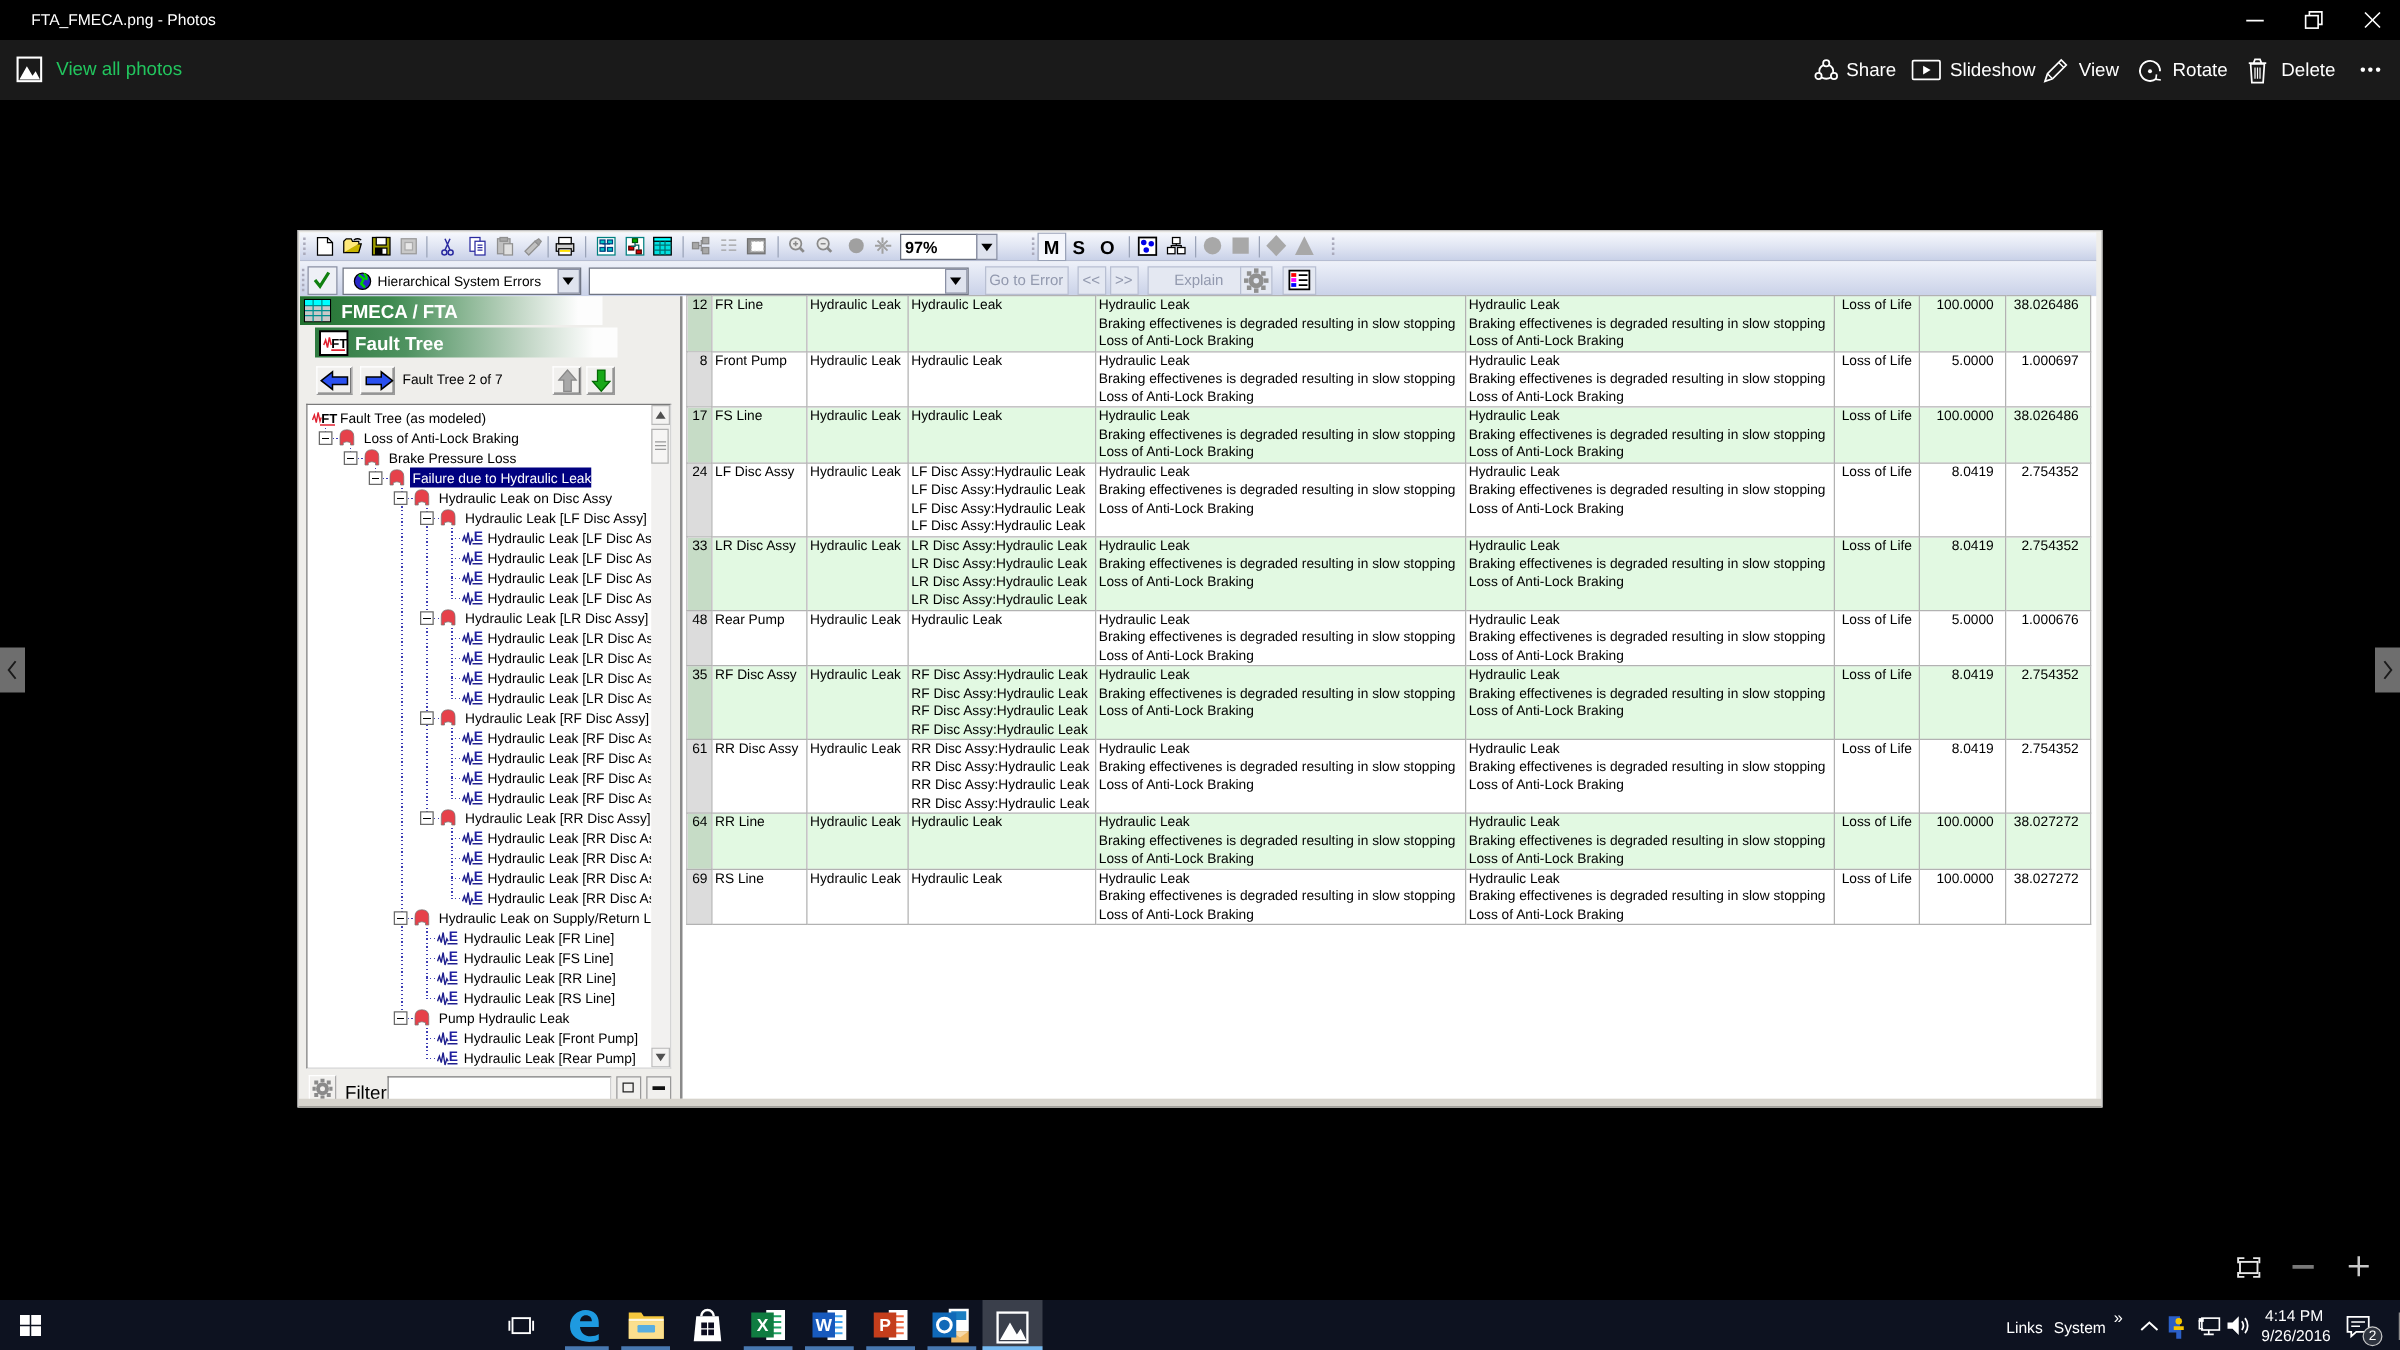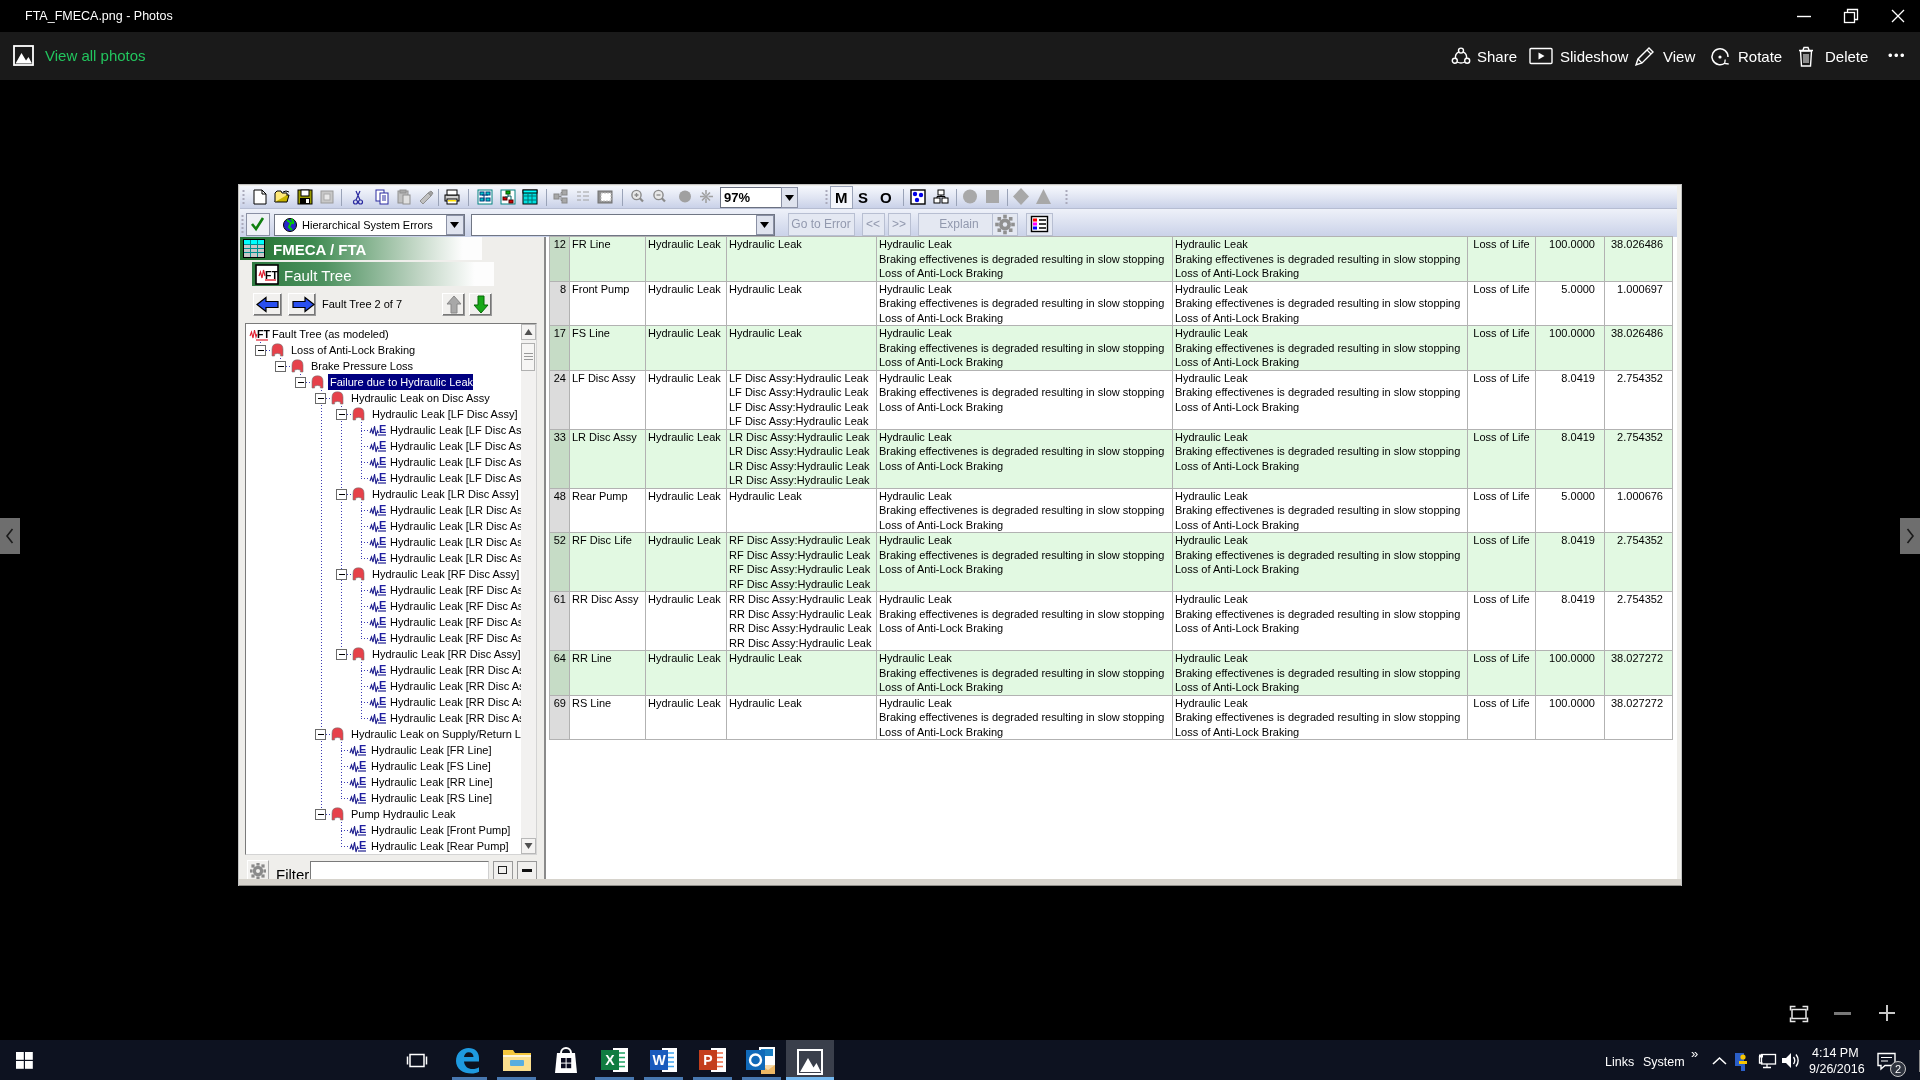--- a/index.html
+++ b/index.html
@@ -206,21 +206,21 @@
     <path d="M7.5,1 v17 M14.5,1 v17 M1,5.5 h20 M1,9.5 h20 M1,13.5 h20" stroke="#009090" fill="none"></path>
   </svg>
 <div style="position:absolute;left:273px;top:241px;color:#fff;font-size:15px;font-weight:bold">FMECA / FTA</div>
 <div style="position:absolute;left:252px;top:262px;width:242px;height:24px;background:linear-gradient(90deg,#2e7a40,#4e9260 30%,#c2d6c6 70%,#fdfdfd 92%)"></div>
 <svg style="position:absolute;left:255px;top:264px" width="24" height="21">
     <rect x="1" y="1" width="22" height="19" fill="#fff" stroke="#000" stroke-width="1.6"></rect>
     <polyline points="4,12 5.5,8 7,14 8.5,6 10,12" fill="none" stroke="#e02030" stroke-width="1.2"></polyline>
     <text x="10" y="14.5" font-size="10.5" font-weight="bold" fill="#000" font-family="Liberation Sans,sans-serif">FT</text>
     <line x1="10" y1="16" x2="21" y2="16" stroke="#e02030" stroke-width="1.4"></line>
   </svg>
-<div style="position:absolute;left:284px;top:267px;color:#fff;font-size:15px;font-weight:normal">Fault Tree</div>
+<div style="position:absolute;left:284px;top:267px;color:#fff;font-size:15px;font-weight:bold">Fault Tree</div>
 <div style="position:absolute;left:253px;top:293px;width:29px;height:23px;background:#f1f0ee;border:1px solid #999;border-top-color:#fff;border-left-color:#fff;box-shadow:inset -1px -1px 0 #777"></div>
 <div style="position:absolute;left:288px;top:293px;width:28px;height:23px;background:#f1f0ee;border:1px solid #999;border-top-color:#fff;border-left-color:#fff;box-shadow:inset -1px -1px 0 #777"></div>
 <div style="position:absolute;left:442px;top:293px;width:23px;height:23px;background:#f1f0ee;border:1px solid #999;border-top-color:#fff;border-left-color:#fff;box-shadow:inset -1px -1px 0 #777"></div>
 <div style="position:absolute;left:469px;top:293px;width:23px;height:23px;background:#f1f0ee;border:1px solid #999;border-top-color:#fff;border-left-color:#fff;box-shadow:inset -1px -1px 0 #777"></div>
 <svg style="position:absolute;left:256px;top:296px" width="24" height="17">
     <path d="M1,8.5 L10,1.5 v4 h12 v6 h-12 v4 z" fill="#2a50f0" stroke="#000" stroke-width="1.2"></path>
   </svg>
 <svg style="position:absolute;left:291px;top:296px" width="24" height="17">
     <path d="M23,8.5 L14,1.5 v4 H2 v6 h12 v4 z" fill="#2a50f0" stroke="#000" stroke-width="1.2"></path>
   </svg>
@@ -520,22 +520,22 @@
         <td>Rear Pump</td>
         <td>Hydraulic Leak</td>
         <td>Hydraulic Leak</td>
         <td>Hydraulic Leak<br>Braking effectivenes is degraded resulting in slow stopping<br>Loss of Anti-Lock Braking</td>
         <td>Hydraulic Leak<br>Braking effectivenes is degraded resulting in slow stopping<br>Loss of Anti-Lock Braking</td>
         <td class="sev">Loss of Life</td>
         <td class="num">5.0000</td>
         <td class="num">1.000676</td>
       </tr>
       <tr class="g" style="height:57px">
-        <td class="idc">52</td>
-        <td>RF Disc Life</td>
+        <td class="idc">35</td>
+        <td>RF Disc Assy</td>
         <td>Hydraulic Leak</td>
         <td>RF Disc Assy:Hydraulic Leak<br>RF Disc Assy:Hydraulic Leak<br>RF Disc Assy:Hydraulic Leak<br>RF Disc Assy:Hydraulic Leak</td>
         <td>Hydraulic Leak<br>Braking effectivenes is degraded resulting in slow stopping<br>Loss of Anti-Lock Braking</td>
         <td>Hydraulic Leak<br>Braking effectivenes is degraded resulting in slow stopping<br>Loss of Anti-Lock Braking</td>
         <td class="sev">Loss of Life</td>
         <td class="num">8.0419</td>
         <td class="num">2.754352</td>
       </tr>
       <tr class="w" style="height:57px">
         <td class="idc">61</td>

